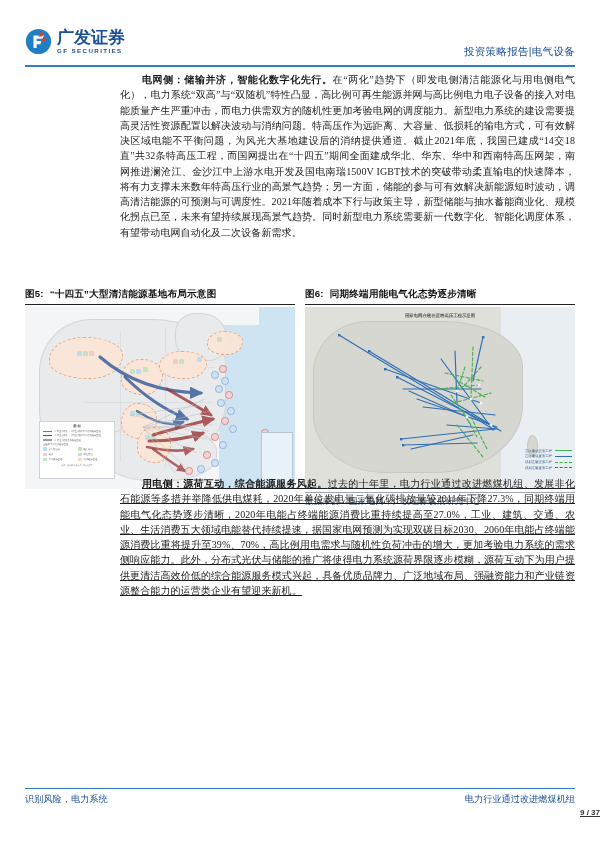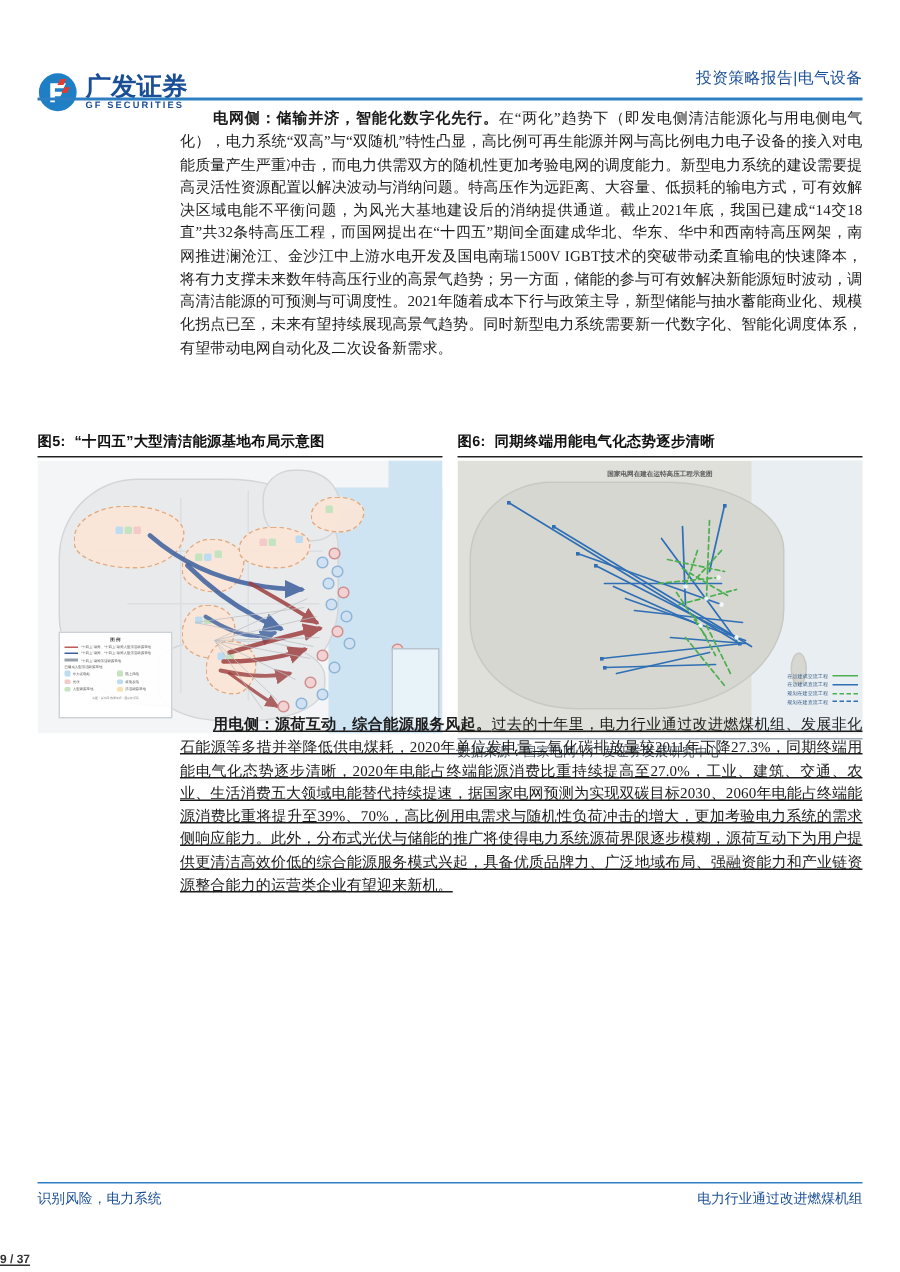--- a/index.html
+++ b/index.html
@@ -18,21 +18,21 @@
 
   
   .page-header {
     position: absolute;
     left: 0; top: 0;
     width: 600px;
     height: 66px;
   }
   .logo-wrap {
     position: absolute;
-    left: 25px; top: 48px;
+    left: 25px; top: 28px;
     display: flex;
     align-items: center;
     gap: 5px;
   }
   .logo-mark {
     width: 27px; height: 27px;
     position: relative;
   }
   .logo-text-zh {
     font-family: "Liberation Sans", sans-serif;
@@ -281,22 +281,22 @@
   }
   .footer-right {
     position: absolute;
     right: 25px; top: 793px;
     font-family: "Liberation Sans", sans-serif;
     font-size: 9.2px;
     color: #1a4f96;
   }
   .footer-page {
     position: absolute;
-    left: 0; right: 0; top: 835px;
-    text-align: left;
+    left: 0; right: 0; top: 808px;
+    text-align: right;
     font-family: "Liberation Sans", sans-serif;
     font-size: 8px;
     font-weight: bold;
     color: #333;
     text-decoration: underline;
   }
 </style>
 </head>
 <body>
 

